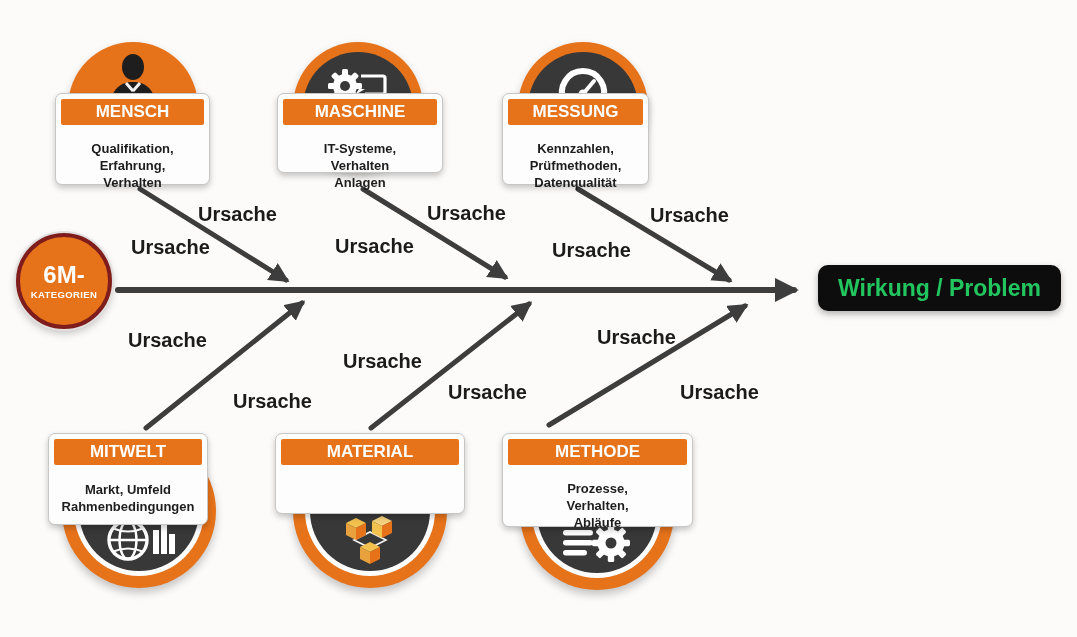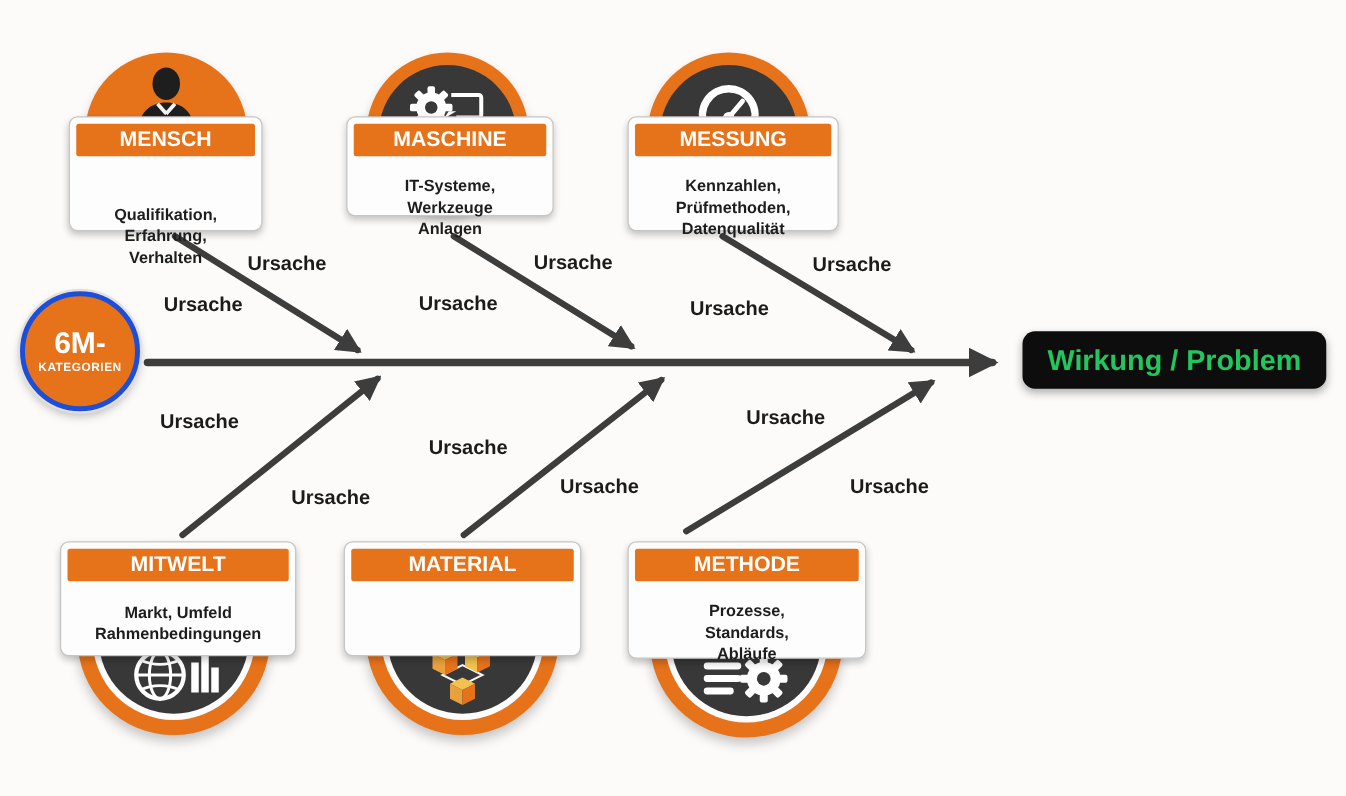--- a/index.html
+++ b/index.html
@@ -34,41 +34,41 @@
   #c-methode{left:520px;top:436px;width:154px;height:154px;}
   
   .card{position:absolute;z-index:3;background:#fdfdfd;border:1px solid #c6c6c6;
         border-radius:7px;box-shadow:0 3px 6px rgba(0,0,0,.22);
         box-sizing:border-box;padding:5px;display:flex;flex-direction:column;}
   .card-header{background:#E6721A;color:#ffffff;font-weight:bold;font-size:17px;
                line-height:26px;text-align:center;border-radius:2px;}
   .card-body{flex:1;display:flex;align-items:center;justify-content:center;
              font-size:13px;font-weight:bold;color:#1d1d1d;text-align:center;
              white-space:pre-line;line-height:1.32;padding:3px 0;margin-top:12px;}
-  #card-mensch{left:55px;top:93px;width:155px;height:92px;gap:23px;}
+  #card-mensch{left:55px;top:93px;width:155px;height:92px;}
   #card-maschine{left:277px;top:93px;width:166px;height:80px;}
-  #card-messung{left:502px;top:93px;width:169px;height:92px;}
-  #card-mitwelt{left:48px;top:433px;width:189px;height:92px;}
-  #card-material{left:275px;top:433px;width:190px;height:92px;}
+  #card-messung{left:502px;top:93px;width:147px;height:92px;}
+  #card-mitwelt{left:48px;top:433px;width:160px;height:92px;}
+  #card-material{left:275px;top:433px;width:190px;height:81px;}
   #card-methode{left:502px;top:433px;width:191px;height:94px;}
   
   .hub{position:absolute;left:16px;top:233px;width:96px;height:96px;z-index:4;
-       background:#E6721A;border:4px solid #1d4ed8;border-radius:50%;
+       background:#E6721A;border:4px solid #7f1d1d;border-radius:50%;
        box-shadow:0 0 0 2px #e2e0de, 0 4px 8px rgba(0,0,0,.25);
        box-sizing:border-box;display:flex;flex-direction:column;
        align-items:center;justify-content:center;color:#ffffff;}
   .hub-title{font-size:24px;font-weight:bold;line-height:1;}
   .hub-subtitle{font-size:9.5px;font-weight:bold;letter-spacing:.4px;margin-top:2px;}
   
   .effect{position:absolute;left:818px;top:265px;width:243px;height:46px;z-index:4;
           background:#0d0d0d;color:#22c55e;border-radius:10px;
           display:flex;align-items:center;justify-content:center;
           font-size:23px;font-weight:bold;box-shadow:0 3px 7px rgba(0,0,0,.3);}
   
-  .ursache{position:absolute;z-index:5;font-size:16px;font-weight:bold;color:#1b1b1b;}
+  .ursache{position:absolute;z-index:5;font-size:20px;font-weight:bold;color:#1b1b1b;}
   .u1{left:198px;top:203px;} .u2{left:131px;top:236px;}
   .u3{left:335px;top:235px;} .u4{left:427px;top:202px;}
   .u5{left:552px;top:239px;} .u6{left:650px;top:204px;}
   .u7{left:128px;top:329px;} .u8{left:233px;top:390px;}
   .u9{left:343px;top:350px;} .u10{left:448px;top:381px;}
   .u11{left:597px;top:326px;} .u12{left:680px;top:381px;}
 </style>
 </head>
 <body>
 
@@ -200,41 +200,41 @@
 
   <div class="card" id="card-mensch">
     <div class="card-header">MENSCH</div>
     <div class="card-body">Qualifikation,
 Erfahrung,
 Verhalten</div>
   </div>
   <div class="card" id="card-maschine">
     <div class="card-header">MASCHINE</div>
     <div class="card-body">IT-Systeme,
-Werkzeuge
+Verhalten
 Anlagen</div>
   </div>
   <div class="card" id="card-messung">
     <div class="card-header">MESSUNG</div>
     <div class="card-body">Kennzahlen,
 Prüfmethoden,
 Datenqualität</div>
   </div>
   <div class="card" id="card-mitwelt">
     <div class="card-header">MITWELT</div>
     <div class="card-body">Markt, Umfeld
 Rahmenbedingungen</div>
   </div>
   <div class="card" id="card-material">
     <div class="card-header">MATERIAL</div>
   </div>
   <div class="card" id="card-methode">
     <div class="card-header">METHODE</div>
     <div class="card-body">Prozesse,
-Standards,
+Verhalten,
 Abläufe</div>
   </div>
 
   <div class="hub">
     <div class="hub-title">6M-</div>
     <div class="hub-subtitle">KATEGORIEN</div>
   </div>
 
   <div class="effect">Wirkung / Problem</div>
 

